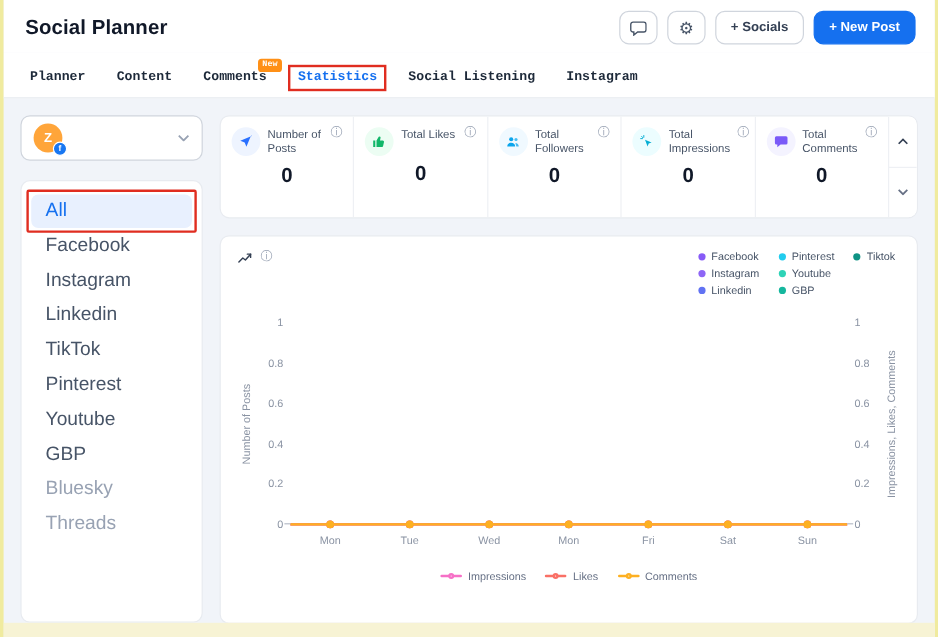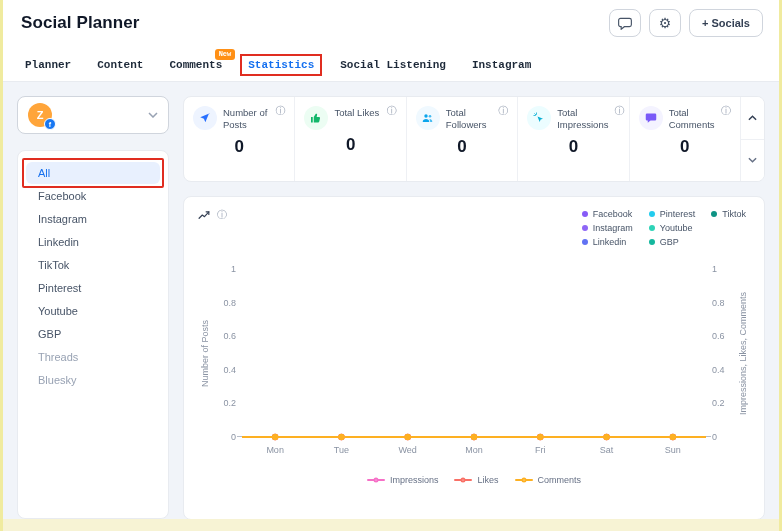--- a/index.html
+++ b/index.html
@@ -30,21 +30,21 @@
   .sidebar { width:152px; flex:none; display:flex; flex-direction:column; gap:16px; }
   .main { flex:1; min-width:0; }
 
   
   .acct-select { background:#fff; border:1px solid #d0d5dd; border-radius:8px; height:38px; display:flex; align-items:center; justify-content:space-between; padding:0 10px; cursor:pointer; }
   .avatar-wrap { position:relative; width:24px; height:24px; }
   .avatar { width:24px; height:24px; border-radius:50%; background:#ffa53a; color:#fff; font-size:11px; font-weight:700; display:flex; align-items:center; justify-content:center; }
   .net-badge { position:absolute; right:-4px; bottom:-3px; width:12px; height:12px; border-radius:50%; background:#1877f2; color:#fff; font-size:7px; font-weight:700; display:flex; align-items:center; justify-content:center; border:1.5px solid #fff; }
   .chev { color:#98a2b3; }
   .side-panel { background:#fff; border:1px solid #e8ebf0; border-radius:8px; padding:10px 8px; flex:1; }
-  .side-item { position:relative; font-size:11px; color:#475467; padding:5px 12px; border-radius:6px; cursor:pointer; margin:1px 0; }
+  .side-item { position:relative; font-size:16px; color:#475467; padding:5px 12px; border-radius:6px; cursor:pointer; margin:1px 0; }
   .side-item.active { background:#e8f0fe; color:#1570ef; font-weight:500; }
   .side-item.active::after { content:''; position:absolute; inset:-4px -4px; border:2px solid #e02d20; border-radius:2px; z-index:30; pointer-events:none; }
   .side-item.disabled { color:#98a2b3; cursor:default; }
 
   
   .stats-card { background:#fff; border:1px solid #e8ebf0; border-radius:8px; display:flex; align-items:stretch; height:86px; overflow:hidden; }
   .stat { flex:1; min-width:0; border-right:1px solid #eef0f4; padding:9px 9px 6px; display:flex; flex-direction:column; }
   .stat-top { display:flex; align-items:flex-start; gap:6px; }
   .stat-ic { width:24px; height:24px; border-radius:50%; flex:none; display:flex; align-items:center; justify-content:center; }
   .stat-label { font-size:9.5px; color:#475467; line-height:1.3; padding-top:1px; }
@@ -92,20 +92,21 @@
     <div class="actions">
       <button class="icon-btn">
         <svg width="14" height="13" viewBox="0 0 22 20">
             <path d="M4 2h14a3 3 0 0 1 3 3v7a3 3 0 0 1-3 3h-8l-5 4v-4H4a3 3 0 0 1-3-3V5a3 3 0 0 1 3-3z" fill="none" stroke="currentColor" stroke-width="1.8"></path>
           </svg>
       </button>
       <button class="icon-btn">
         <span class="gear">⚙</span>
       </button>
       <button class="btn-outline">+ Socials</button>
+      <button class="btn-primary">+ New Post</button>
     </div>
   </header>
 
   <nav class="tabbar">
     <div class="tab">Planner</div>
     <div class="tab">Content</div>
     <div class="tab">
       <span>Comments</span>
       <span class="badge">New</span>
     </div>
@@ -128,22 +129,22 @@
       </div>
       <div class="side-panel">
         <div class="side-item active">All</div>
         <div class="side-item">Facebook</div>
         <div class="side-item">Instagram</div>
         <div class="side-item">Linkedin</div>
         <div class="side-item">TikTok</div>
         <div class="side-item">Pinterest</div>
         <div class="side-item">Youtube</div>
         <div class="side-item">GBP</div>
+        <div class="side-item disabled">Bluesky</div>
         <div class="side-item disabled">Threads</div>
-        <div class="side-item disabled">Bluesky</div>
       </div>
     </aside>
 
     <main class="main">
 
       <section class="stats-card">
         <div class="stat">
           <div class="stat-top">
             <span class="stat-ic" style="background: rgb(238, 244, 255); color: rgb(41, 112, 255);">
               <svg width="12" height="12" viewBox="0 0 24 24">

